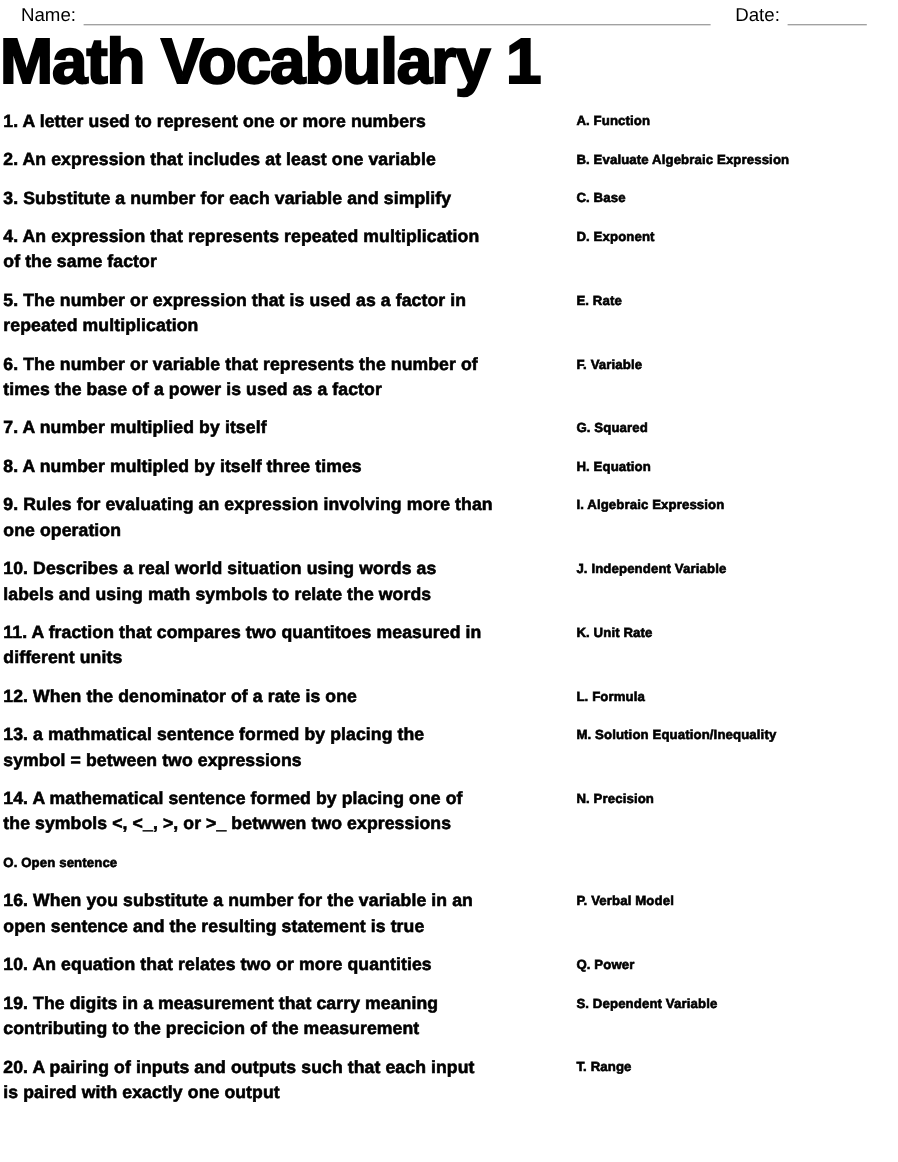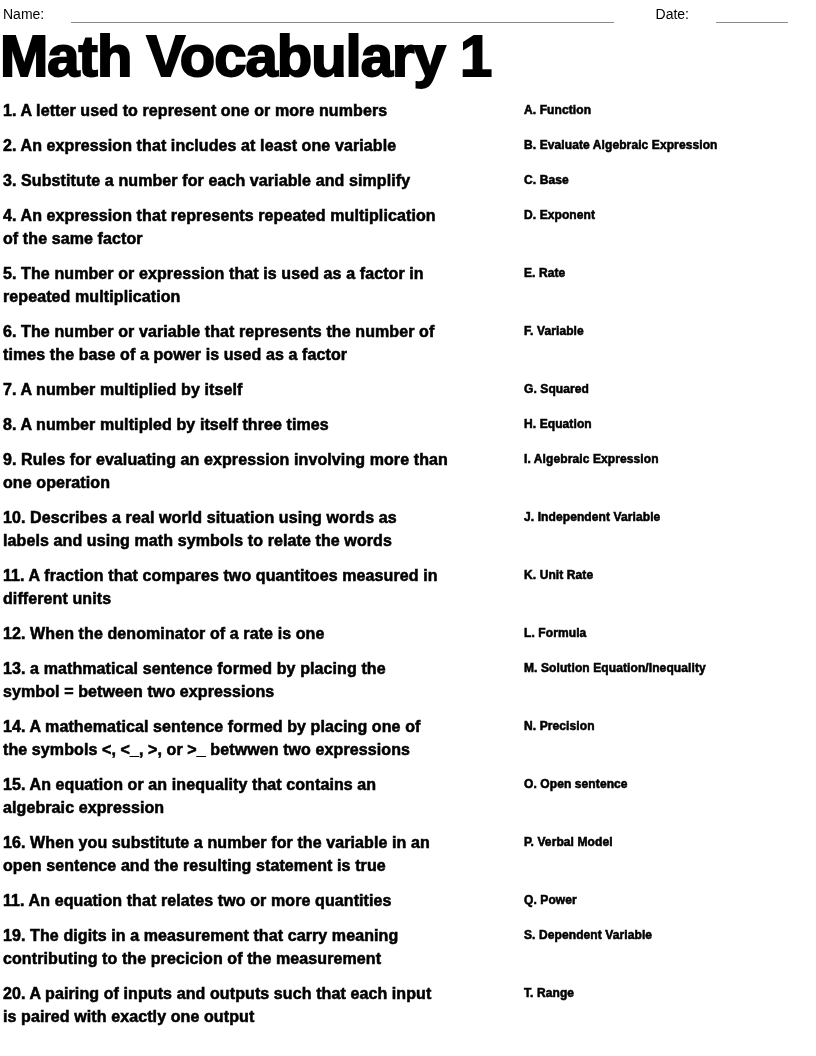--- a/index.html
+++ b/index.html
@@ -14,24 +14,23 @@
   }
   .page {
     width: 816px;
     height: 1056px;
     overflow: hidden;
     box-sizing: border-box;
   }
   .header-row {
     display: flex;
     align-items: flex-end;
-    padding: 4px 28px 0 3px;
-    font-size: 14px;
+    padding: 4px 28px 0 19px;
+    font-size: 17px;
     line-height: 20px;
-    gap: 20px;
   }
   .hdr-label { white-space: nowrap; }
   .blank-line {
     border-bottom: 1.5px solid #8a8a8a;
     height: 15px;
   }
   .name-blank {
     flex: 1;
     margin: 0 22px 1px 7px;
   }
@@ -147,31 +146,29 @@
       <div class="q">13. a mathmatical sentence formed by placing the
 symbol = between two expressions</div>
       <div class="a">M. Solution Equation/Inequality</div>
     </div>
     <div class="row">
       <div class="q">14. A mathematical sentence formed by placing one of
 the symbols &lt;, &lt;_, &gt;, or &gt;_ betwwen two expressions</div>
       <div class="a">N. Precision</div>
     </div>
     <div class="row">
-      <div class="q">15. An equation or an inequality that contains an
-algebraic expression</div>
       <div class="a">O. Open sentence</div>
     </div>
     <div class="row">
       <div class="q">16. When you substitute a number for the variable in an
 open sentence and the resulting statement is true</div>
       <div class="a">P. Verbal Model</div>
     </div>
     <div class="row">
-      <div class="q">11. An equation that relates two or more quantities</div>
+      <div class="q">10. An equation that relates two or more quantities</div>
       <div class="a">Q. Power</div>
     </div>
     <div class="row">
       <div class="q">19. The digits in a measurement that carry meaning
 contributing to the precicion of the measurement</div>
       <div class="a">S. Dependent Variable</div>
     </div>
     <div class="row">
       <div class="q">20. A pairing of inputs and outputs such that each input
 is paired with exactly one output</div>

